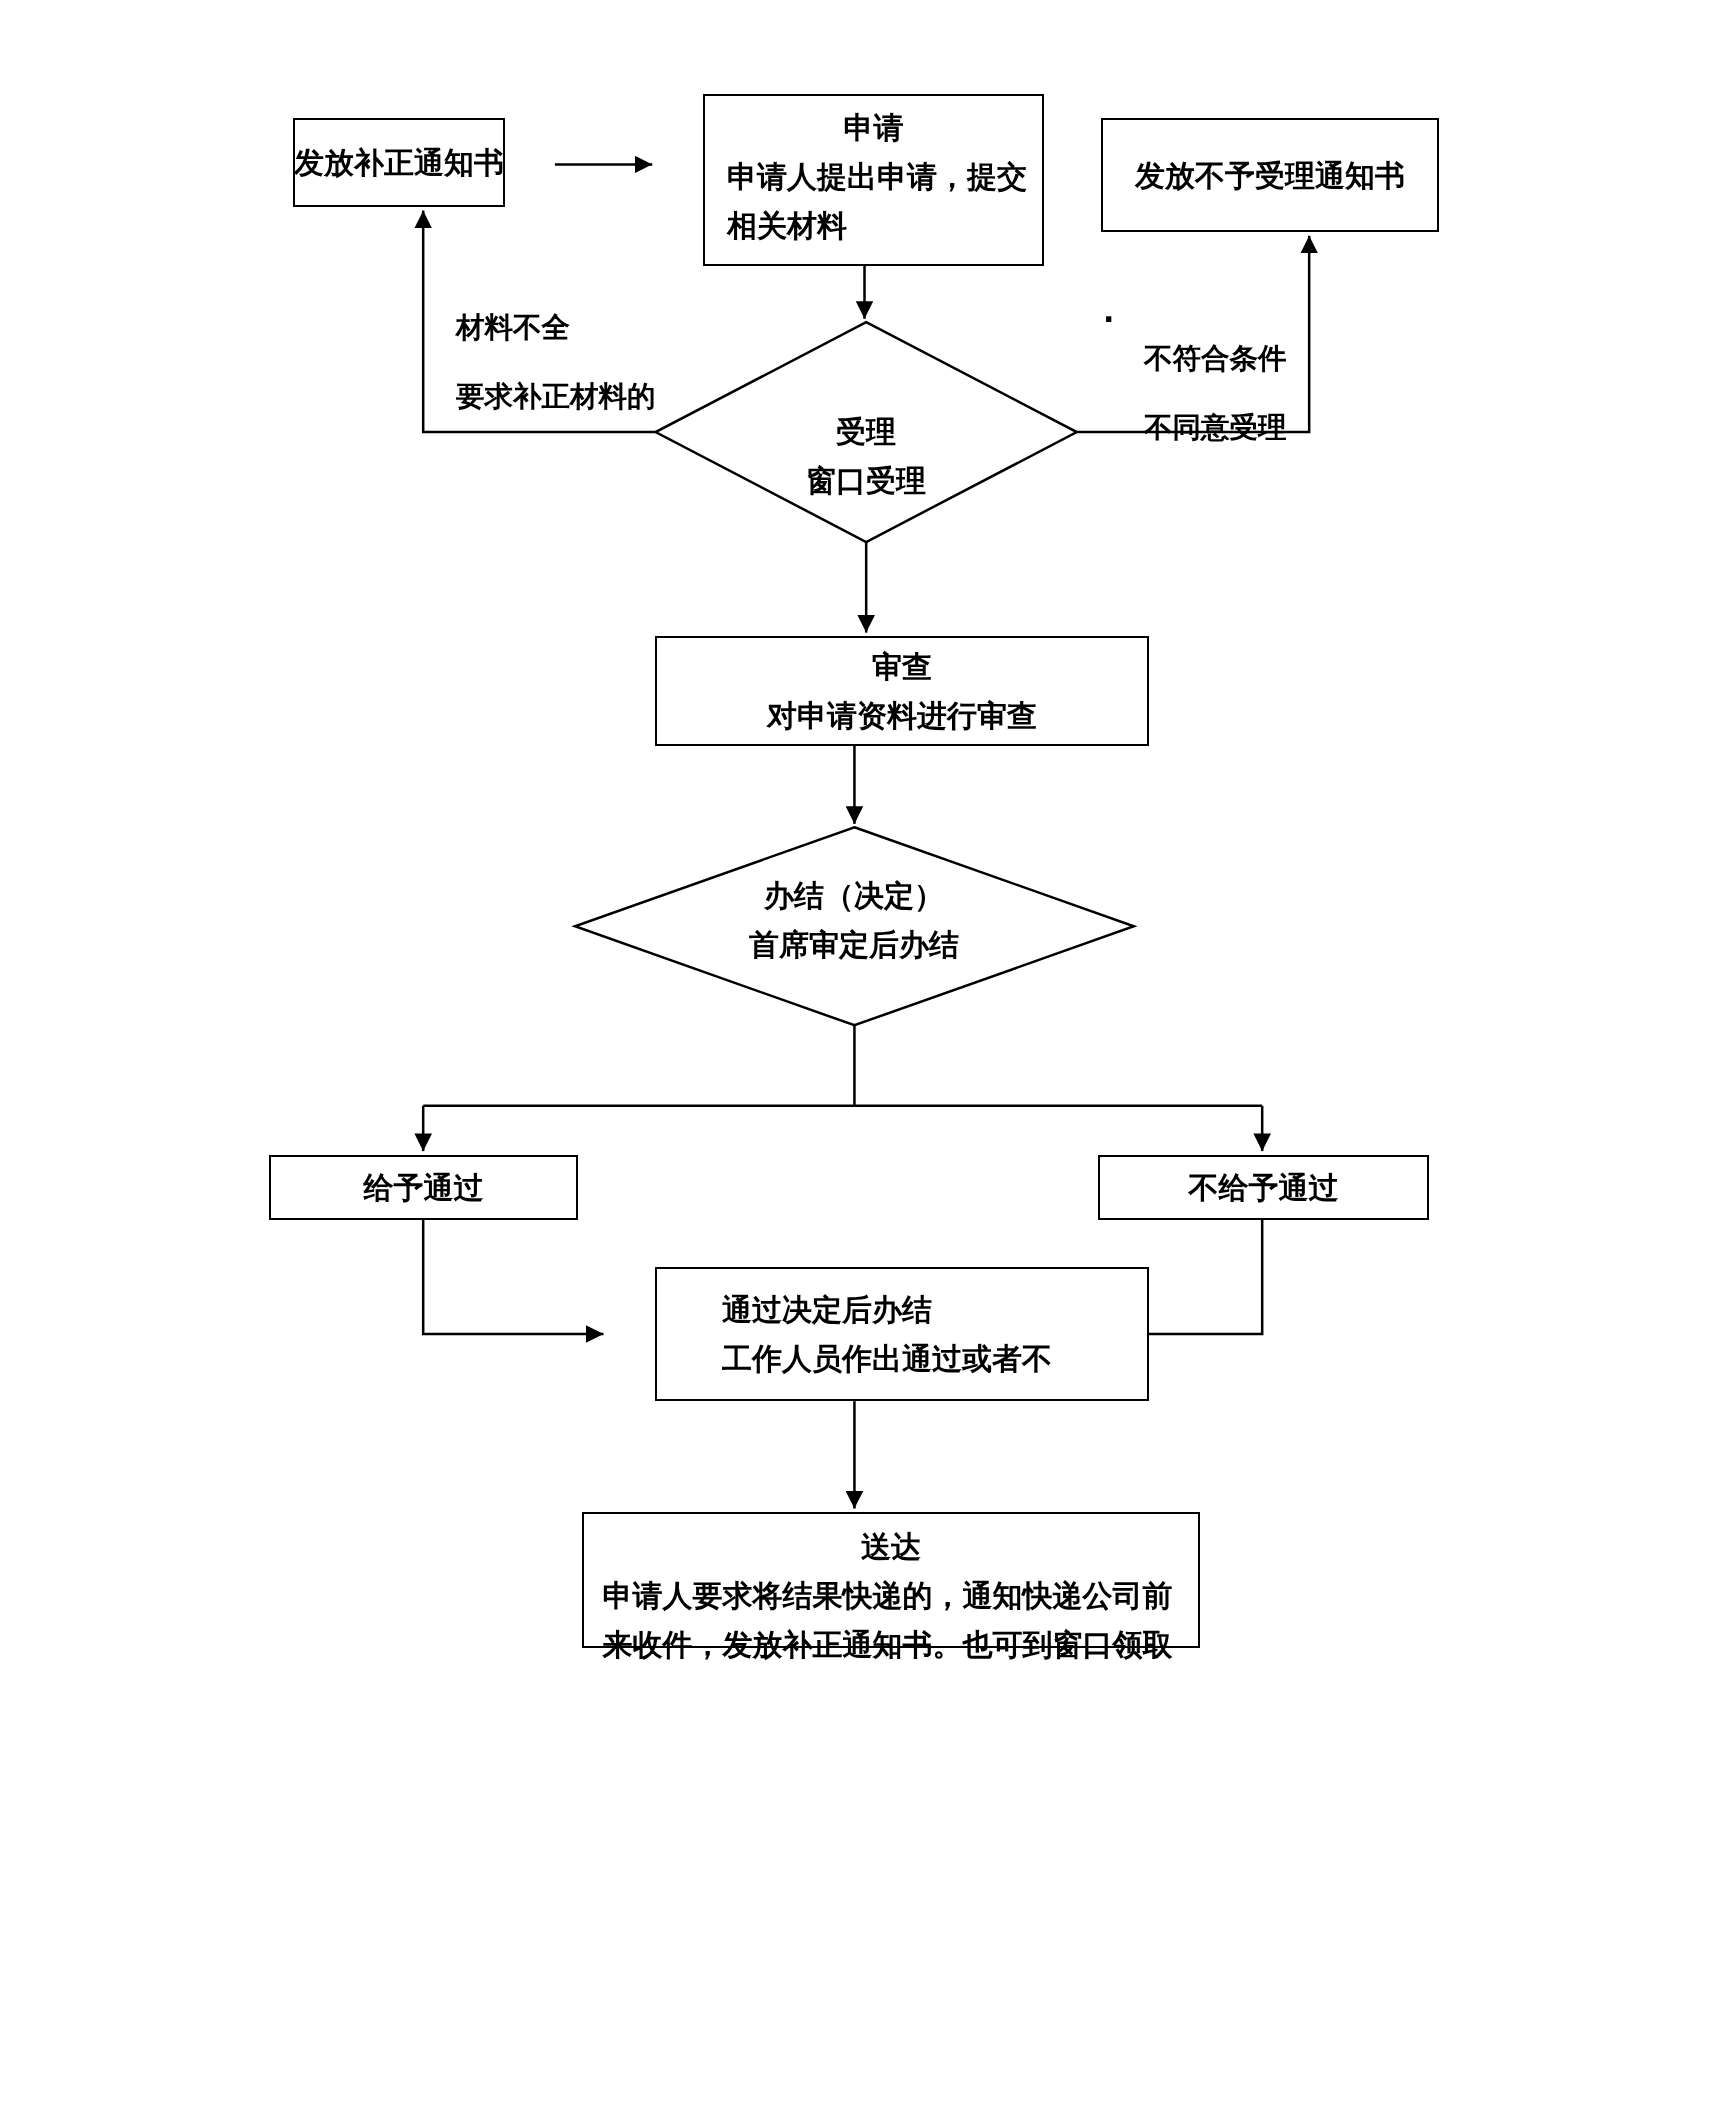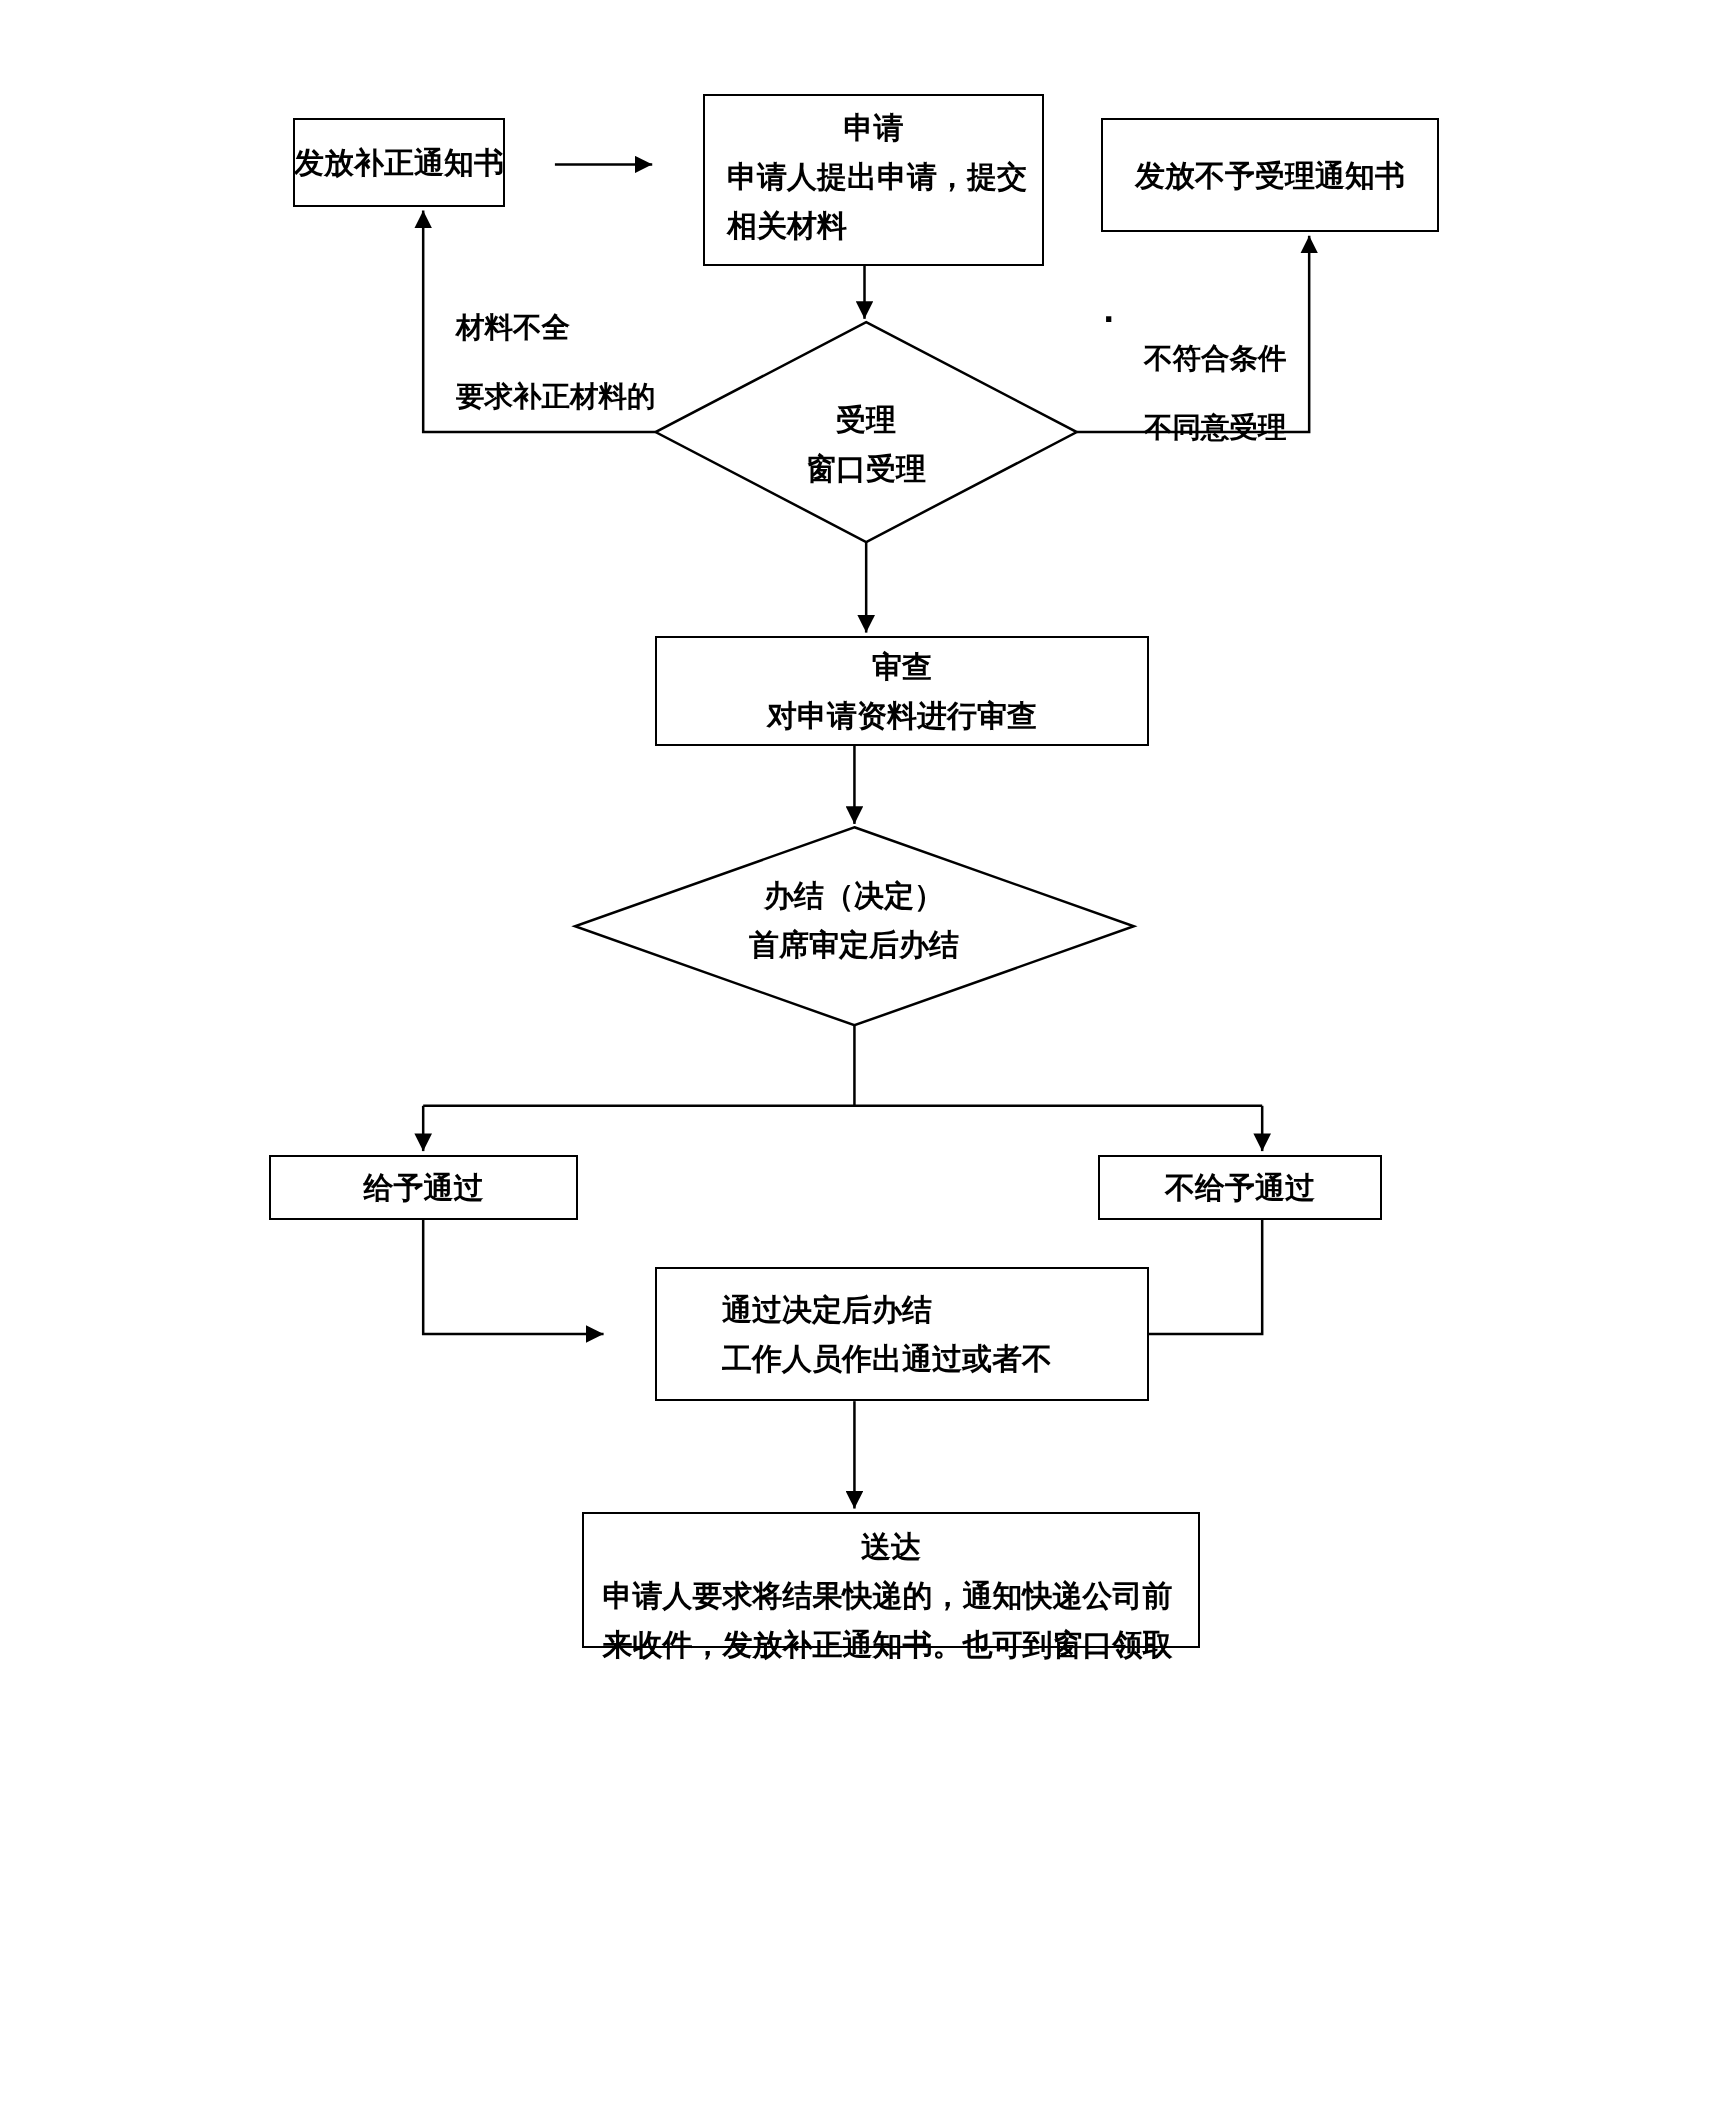--- a/index.html
+++ b/index.html
@@ -77,40 +77,40 @@
   <div class="box col" style="left:655px; top:94px; width:341px; height:172px; padding:6.7px 22px;">
     <div class="t tc">申请</div>
     <div class="t">申请人提出申请，提交</div>
     <div class="t">相关材料</div>
   </div>
 
   <div class="box center" style="left:1101px; top:118px; width:338px; height:114px;">
     <span class="t">发放不予受理通知书</span>
   </div>
 
-  <div class="dtext" style="left:866px; top:444px;">
+  <div class="dtext" style="left:866px; top:456px;">
     <div class="t tc">受理</div>
     <div class="t tc">窗口受理</div>
   </div>
 
   <div class="dtext" style="left:854px; top:920px;">
     <div class="t tc">办结（决定）</div>
     <div class="t tc">首席审定后办结</div>
   </div>
 
   <div class="box col vcenter" style="left:607px; top:636px; width:494px; height:110px;">
     <div class="t tc">审查</div>
     <div class="t tc">对申请资料进行审查</div>
   </div>
 
   <div class="box center" style="left:269px; top:1155px; width:309px; height:65px;">
     <span class="t">给予通过</span>
   </div>
 
-  <div class="box center" style="left:1098px; top:1155px; width:284px; height:65px;justify-content:center;">
+  <div class="box center" style="left:1098px; top:1155px; width:331px; height:65px;justify-content:center;">
     <span class="t">不给予通过</span>
   </div>
 
   <div class="box col vcenter" style="left:607px; top:1267px; width:494px; height:134px; padding-left:65px;">
     <div class="t">通过决定后办结</div>
     <div class="t">工作人员作出通过或者不</div>
   </div>
 
   <div class="box col" style="left:534px; top:1512px; width:618px; height:136px; padding:8.4px 18.5px;">
     <div class="t tc">送达</div>

